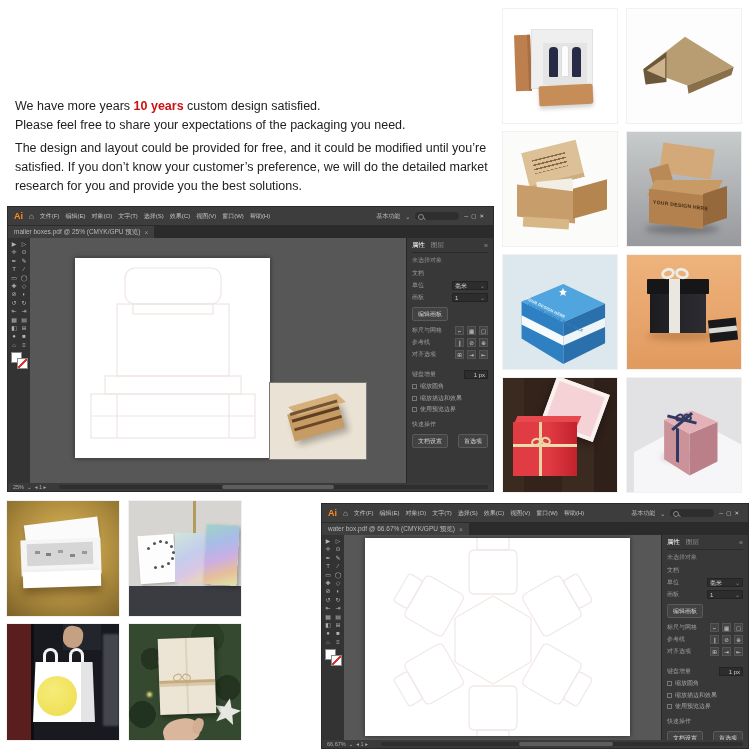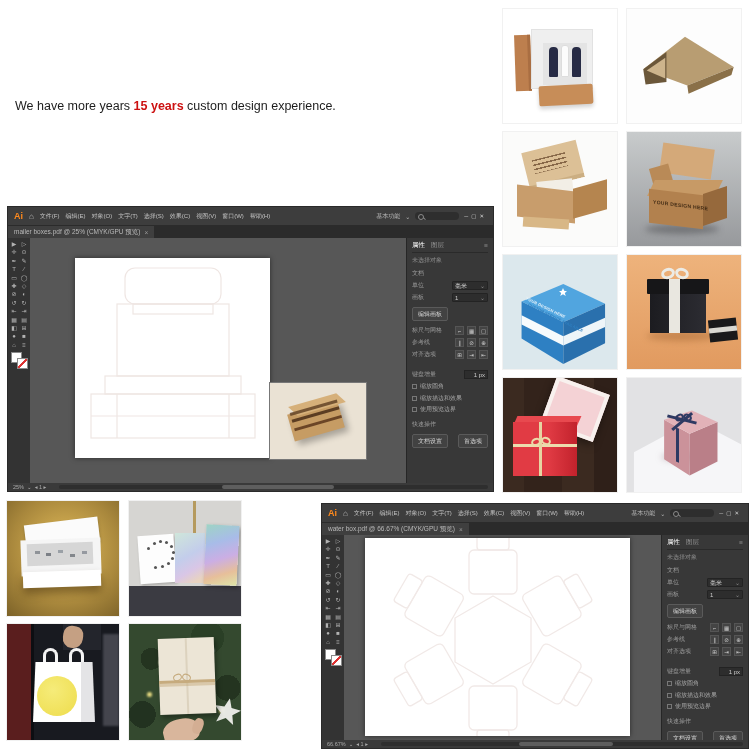--- a/index.html
+++ b/index.html
@@ -171,21 +171,22 @@
 #t12 .bl{left:44px;top:50px;width:9px;height:7px;border:1.5px solid #c6ab7e;border-radius:50%;transform:rotate(-26deg)}
 #t12 .br{left:53px;top:50px;width:9px;height:7px;border:1.5px solid #c6ab7e;border-radius:50%;transform:rotate(26deg)}
 #t12 .hand{left:34px;bottom:-3px;width:36px;height:24px;background:#d9b69c;border-radius:45% 45% 30% 30%;transform:rotate(-14deg)}
 #t12 .thumb{left:64px;bottom:6px;width:10px;height:16px;background:#d3ae93;border-radius:40%;transform:rotate(20deg)}
 </style>
 </head>
 <body>
 
 <div id="stage">
 
-  <p class="hd-p" id="p1"><span>We have more years </span><span class="red" style="color: rgb(204, 17, 17);">15 years</span><span> custom design experience.</span><br></p>
+  <p class="hd-p" id="p1"><span>We have more years </span><span class="red" style="color: rgb(204, 17, 17);">10 years</span><span> custom design satisfied.</span><br><span>Please feel free to share your expectations of the packaging you need.</span></p>
+  <p class="hd-p" id="p2">The design and layout could be provided for free, and it could be modified until you’re satisfied. If you don’t know your customer’s preference, we will do the detailed market research for you and provide you the best solutions.</p>
 
   <section class="editor" id="ed1">
     <div class="titlebar">
       <span class="ai-logo">Ai</span>
       <span class="home-icon">⌂</span>
       <nav class="menus">
           <span>文件(F)</span>
           <span>编辑(E)</span>
           <span>对象(O)</span>
           <span>文字(T)</span>

